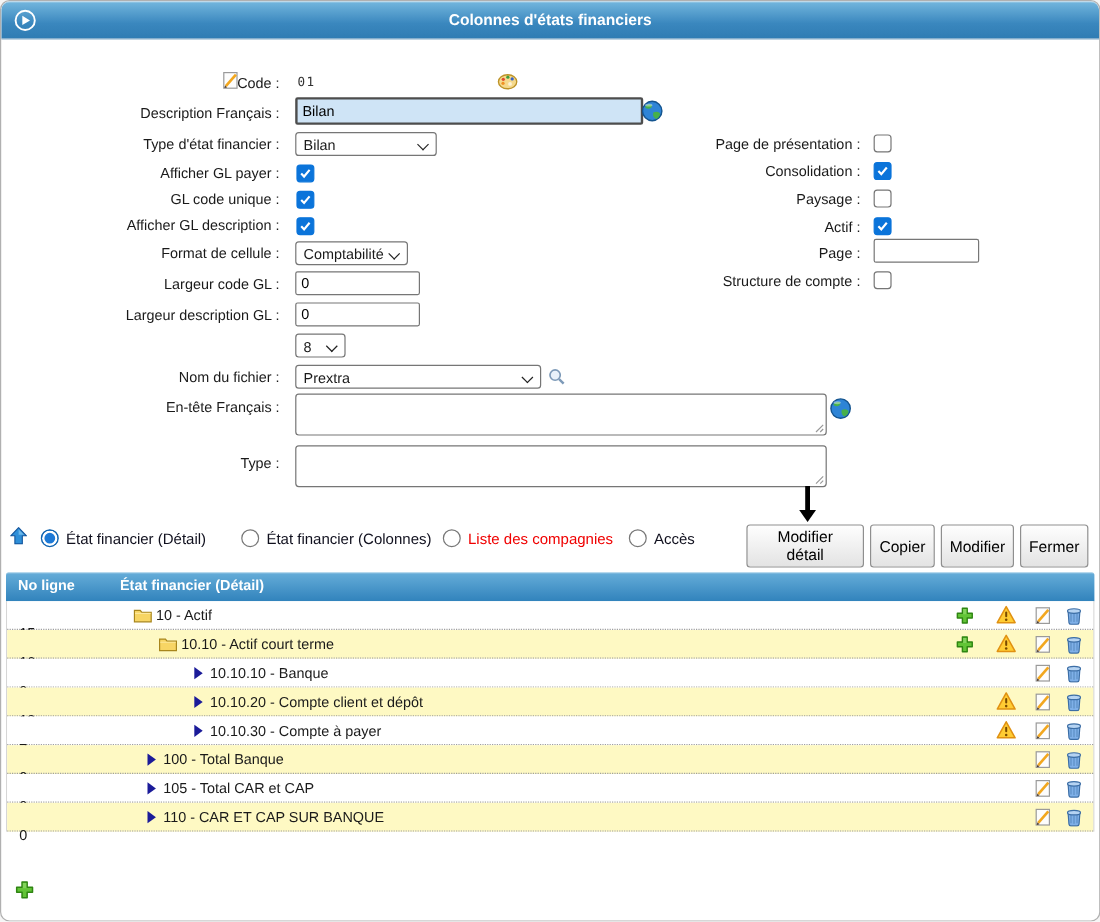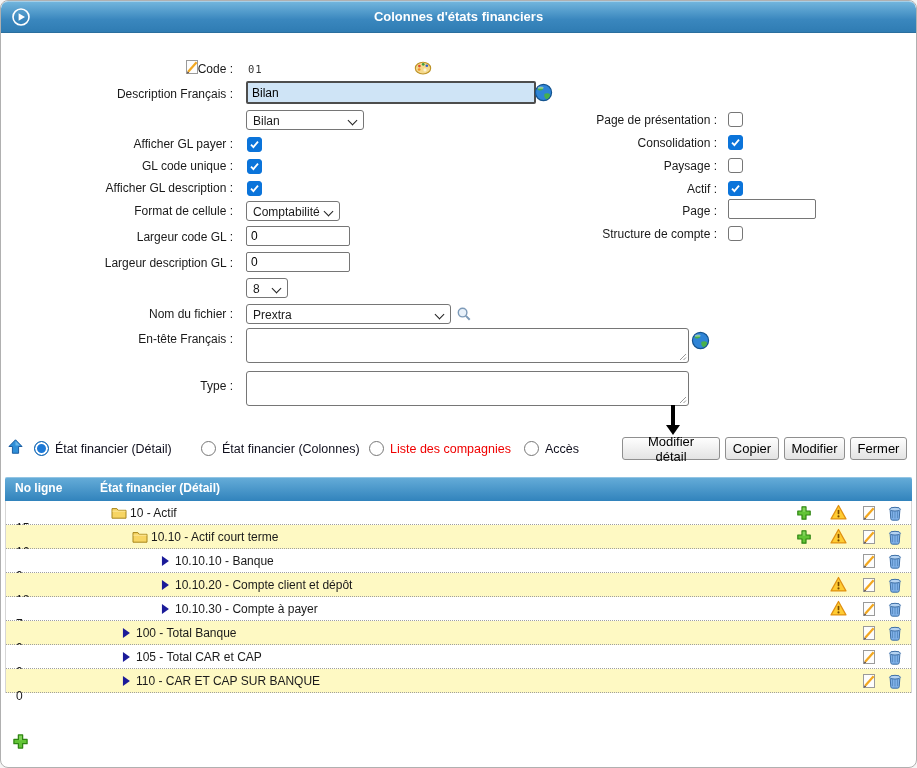--- a/index.html
+++ b/index.html
@@ -25,21 +25,21 @@
         border-bottom:1.6px solid #222;transform:rotate(45deg);}
   .ta{position:absolute;border:1px solid #767676;border-radius:3px;background:#fff;}
   .ta .grip{position:absolute;right:1px;bottom:1px;cursor:nwse-resize;}
   .cb{position:absolute;width:13px;height:13px;border-radius:3px;cursor:pointer;}
   .cb.on{background:#0b74da;border:1px solid #0b74da;display:flex;align-items:center;justify-content:center;}
   .cb.off{background:#fff;border:1px solid #767676;}
   .rd{width:13px;height:13px;border-radius:50%;cursor:pointer;display:inline-block;flex:none;}
   .rd.on{background:#1d79d6;border:1.5px solid #1063ad;box-shadow:inset 0 0 0 2px #fff;}
   .rd.off{background:#fff;border:1px solid #777;}
   .radio-item{position:absolute;display:flex;align-items:center;gap:6px;font-size:12.5px;color:#10101e;}
-  .btn{position:absolute;height:23px;background:linear-gradient(#fefefe,#e3e3e3);
+  .btn{position:absolute;height:36px;background:linear-gradient(#fefefe,#e3e3e3);
        border:1px solid #8f8f8f;border-radius:3px;font-family:"Liberation Sans",sans-serif;
        font-size:13px;color:#000;display:flex;align-items:center;justify-content:center;cursor:pointer;padding:0 8px;box-sizing:border-box;}
   .code-val{position:absolute;font-family:"DejaVu Sans Mono",monospace;font-size:10.5px;color:#333;letter-spacing:1px;}
   
   .desc-inp{border:2px solid #4d4d4d;background:#cfe4f6;height:19px;}
   
   .dstem{position:absolute;left:670px;top:404px;width:4px;height:21px;background:#000;}
   .dhead{position:absolute;left:665px;top:424px;width:0;height:0;
          border-left:7px solid transparent;border-right:7px solid transparent;border-top:10px solid #000;}
   
@@ -142,20 +142,21 @@
   <svg class="abs clickable" style="left:413px;top:57px;width:18px;height:18px">
       <use href="#ic-palette"></use>
     </svg>
 
   <span class="lbl" style="top:86px">Description Français :</span>
   <input class="inp desc-inp" style="left: 245px; top: 80px; width: 278px;" value="Bilan">
   <svg class="abs clickable" style="left:533px;top:82px;width:19px;height:19px">
       <use href="#ic-globe"></use>
     </svg>
 
+  <span class="lbl" style="top:112px">Type d'état financier :</span>
   <div class="sel" style="left:245px;top:109px;width:118px">
     <span>Bilan</span><span class="chev"></span>
   </div>
 
   <span class="lbl" style="top:136px">Afficher GL payer :</span>
   <div class="cb on" style="left:246px;top:136px">
     <svg width="11" height="11" viewBox="0 0 11 11">
         <path d="M2 5.6 l2.4 2.5 L9 2.6" stroke="#fff" stroke-width="1.8" fill="none"></path>
       </svg>
   </div>

